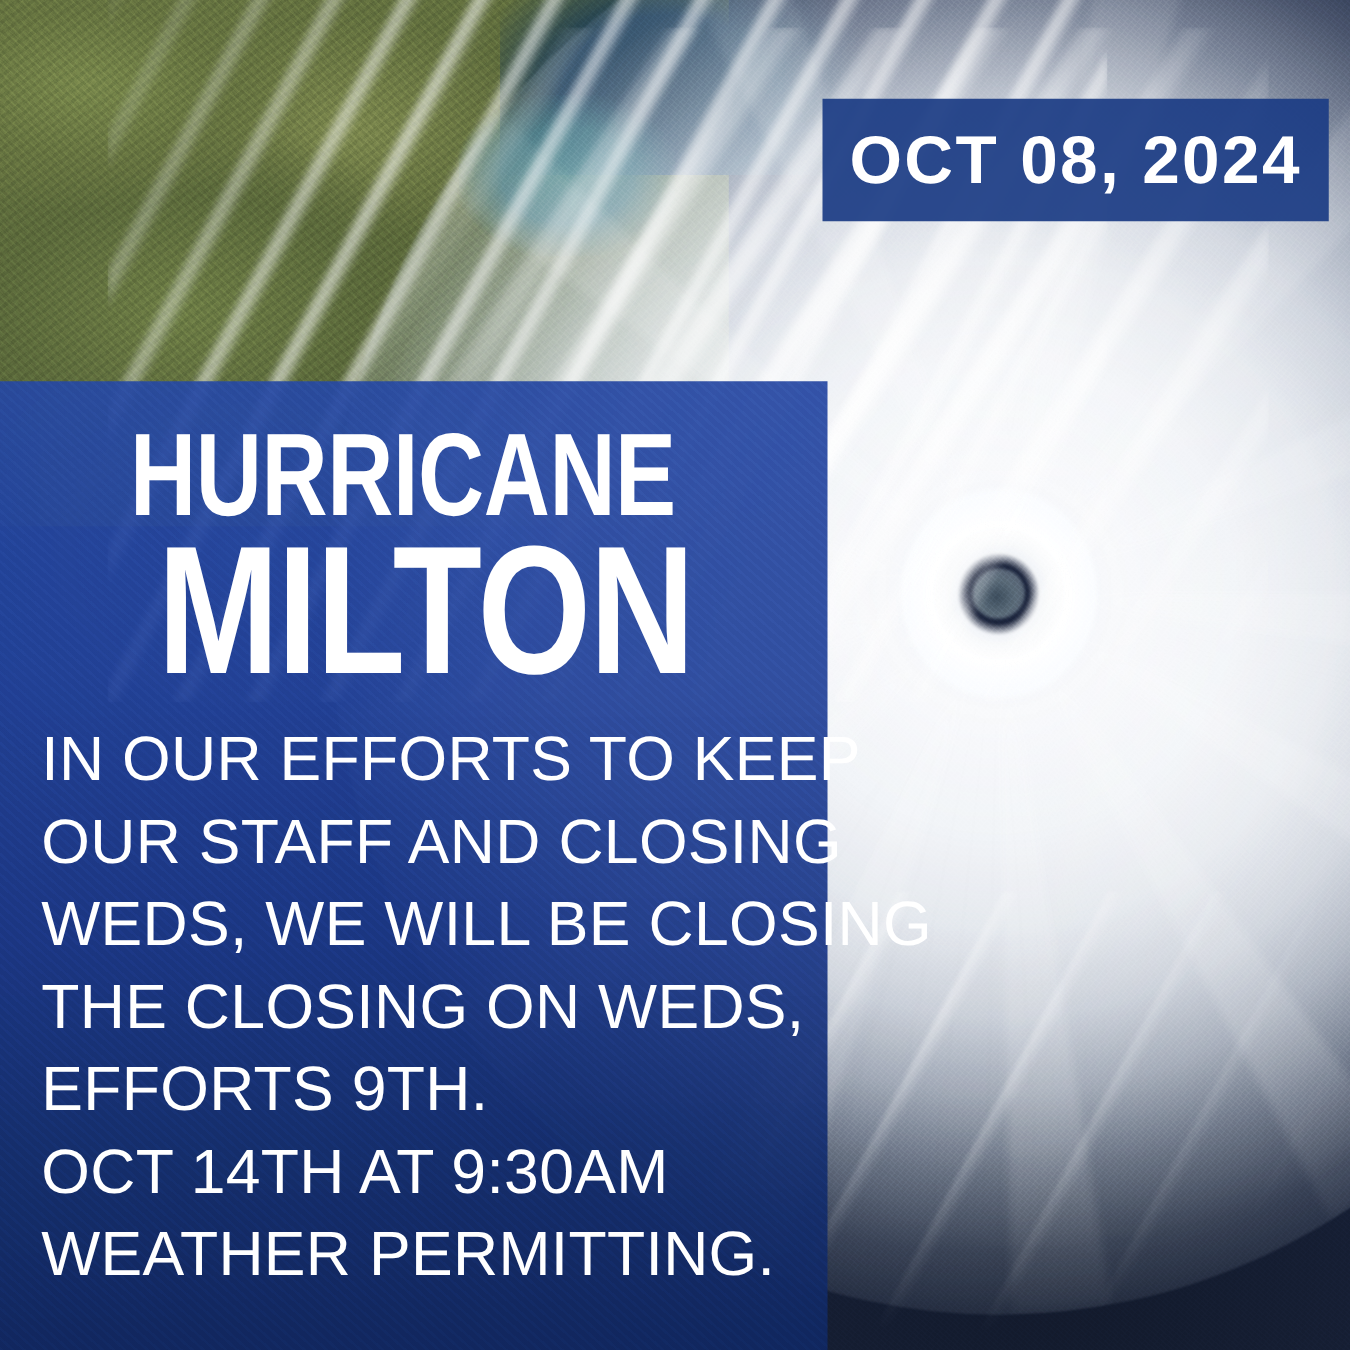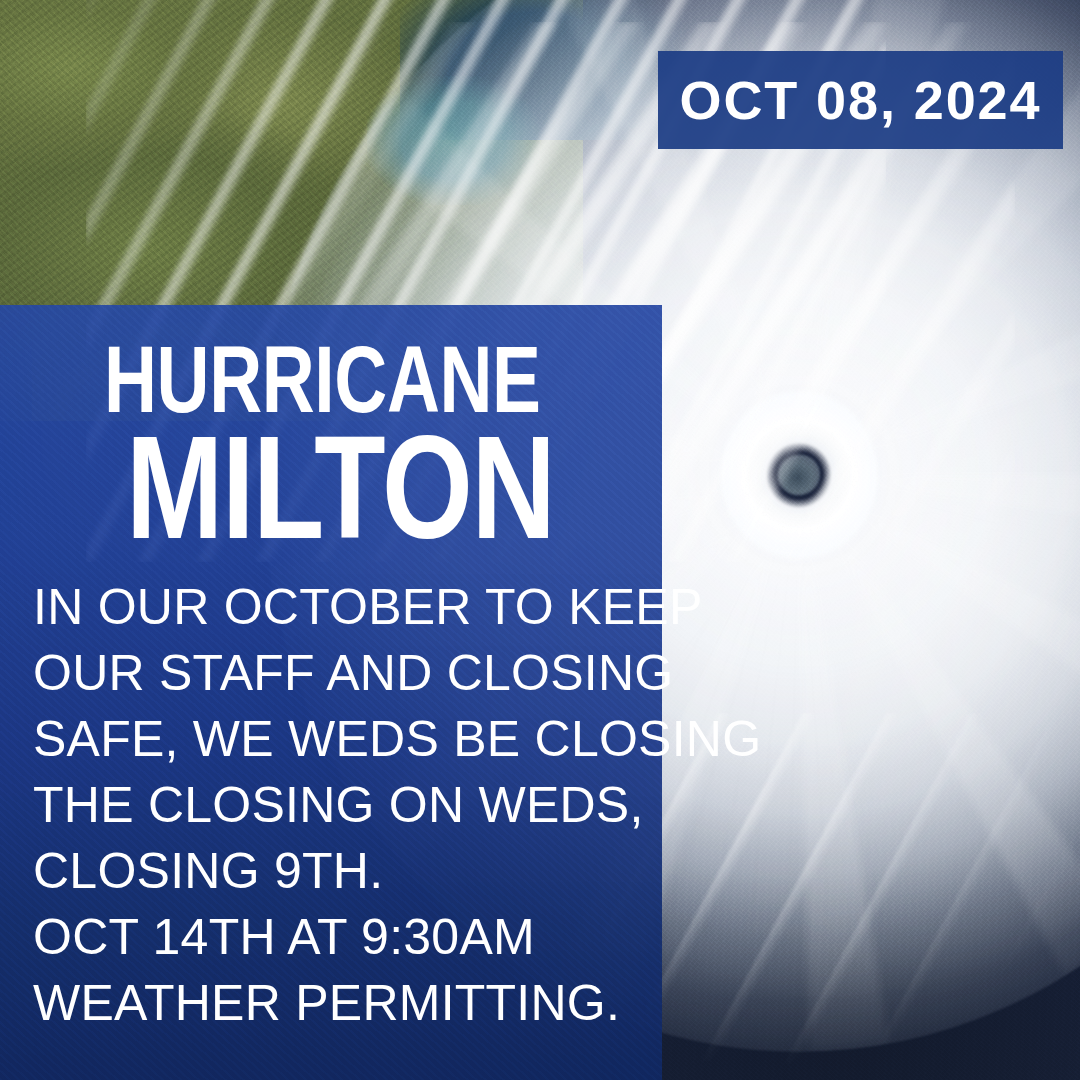--- a/index.html
+++ b/index.html
@@ -185,21 +185,21 @@
     position:absolute; inset:0;
     background:
       repeating-linear-gradient(41deg, rgba(255,255,255,.035) 0 1px, rgba(0,0,0,.035) 1px 3px),
       repeating-linear-gradient(-51deg, rgba(255,255,255,.025) 0 1px, rgba(0,0,0,.03) 1px 4px);
     mix-blend-mode:overlay; opacity:.7;
   }
 
   
   .date-banner {
     position:absolute;
-    left:658px; top:51px; width:405px; height:98px;
+    left:658px; top:79px; width:405px; height:98px;
     background:rgba(28,60,132,.93);
     display:flex; align-items:center; justify-content:center;
     z-index:6;
   }
   .date-banner .date-text {
     color:#ffffff;
     font-size:54px;
     font-weight:700;
     letter-spacing:.035em;
     white-space:nowrap;
@@ -297,22 +297,22 @@
   <div class="panel">
     <div class="panel-tex"></div>
   </div>
 
   <div class="headline">
     <div class="title-top">HURRICANE</div>
     <div class="title-bottom">MILTON</div>
   </div>
 
   <div class="body-block">
-    <div class="body-line">IN OUR OCTOBER TO KEEP</div>
+    <div class="body-line">IN OUR EFFORTS TO KEEP</div>
     <div class="body-line">OUR STAFF AND CLOSING</div>
-    <div class="body-line">SAFE, WE WEDS BE CLOSING</div>
+    <div class="body-line">WEDS, WE WILL BE CLOSING</div>
     <div class="body-line">THE CLOSING ON WEDS,</div>
-    <div class="body-line">CLOSING 9TH.</div>
+    <div class="body-line">EFFORTS 9TH.</div>
     <div class="body-line">OCT 14TH AT 9:30AM</div>
     <div class="body-line">WEATHER PERMITTING.</div>
   </div>
 
 </div>
 
 </body></html>

